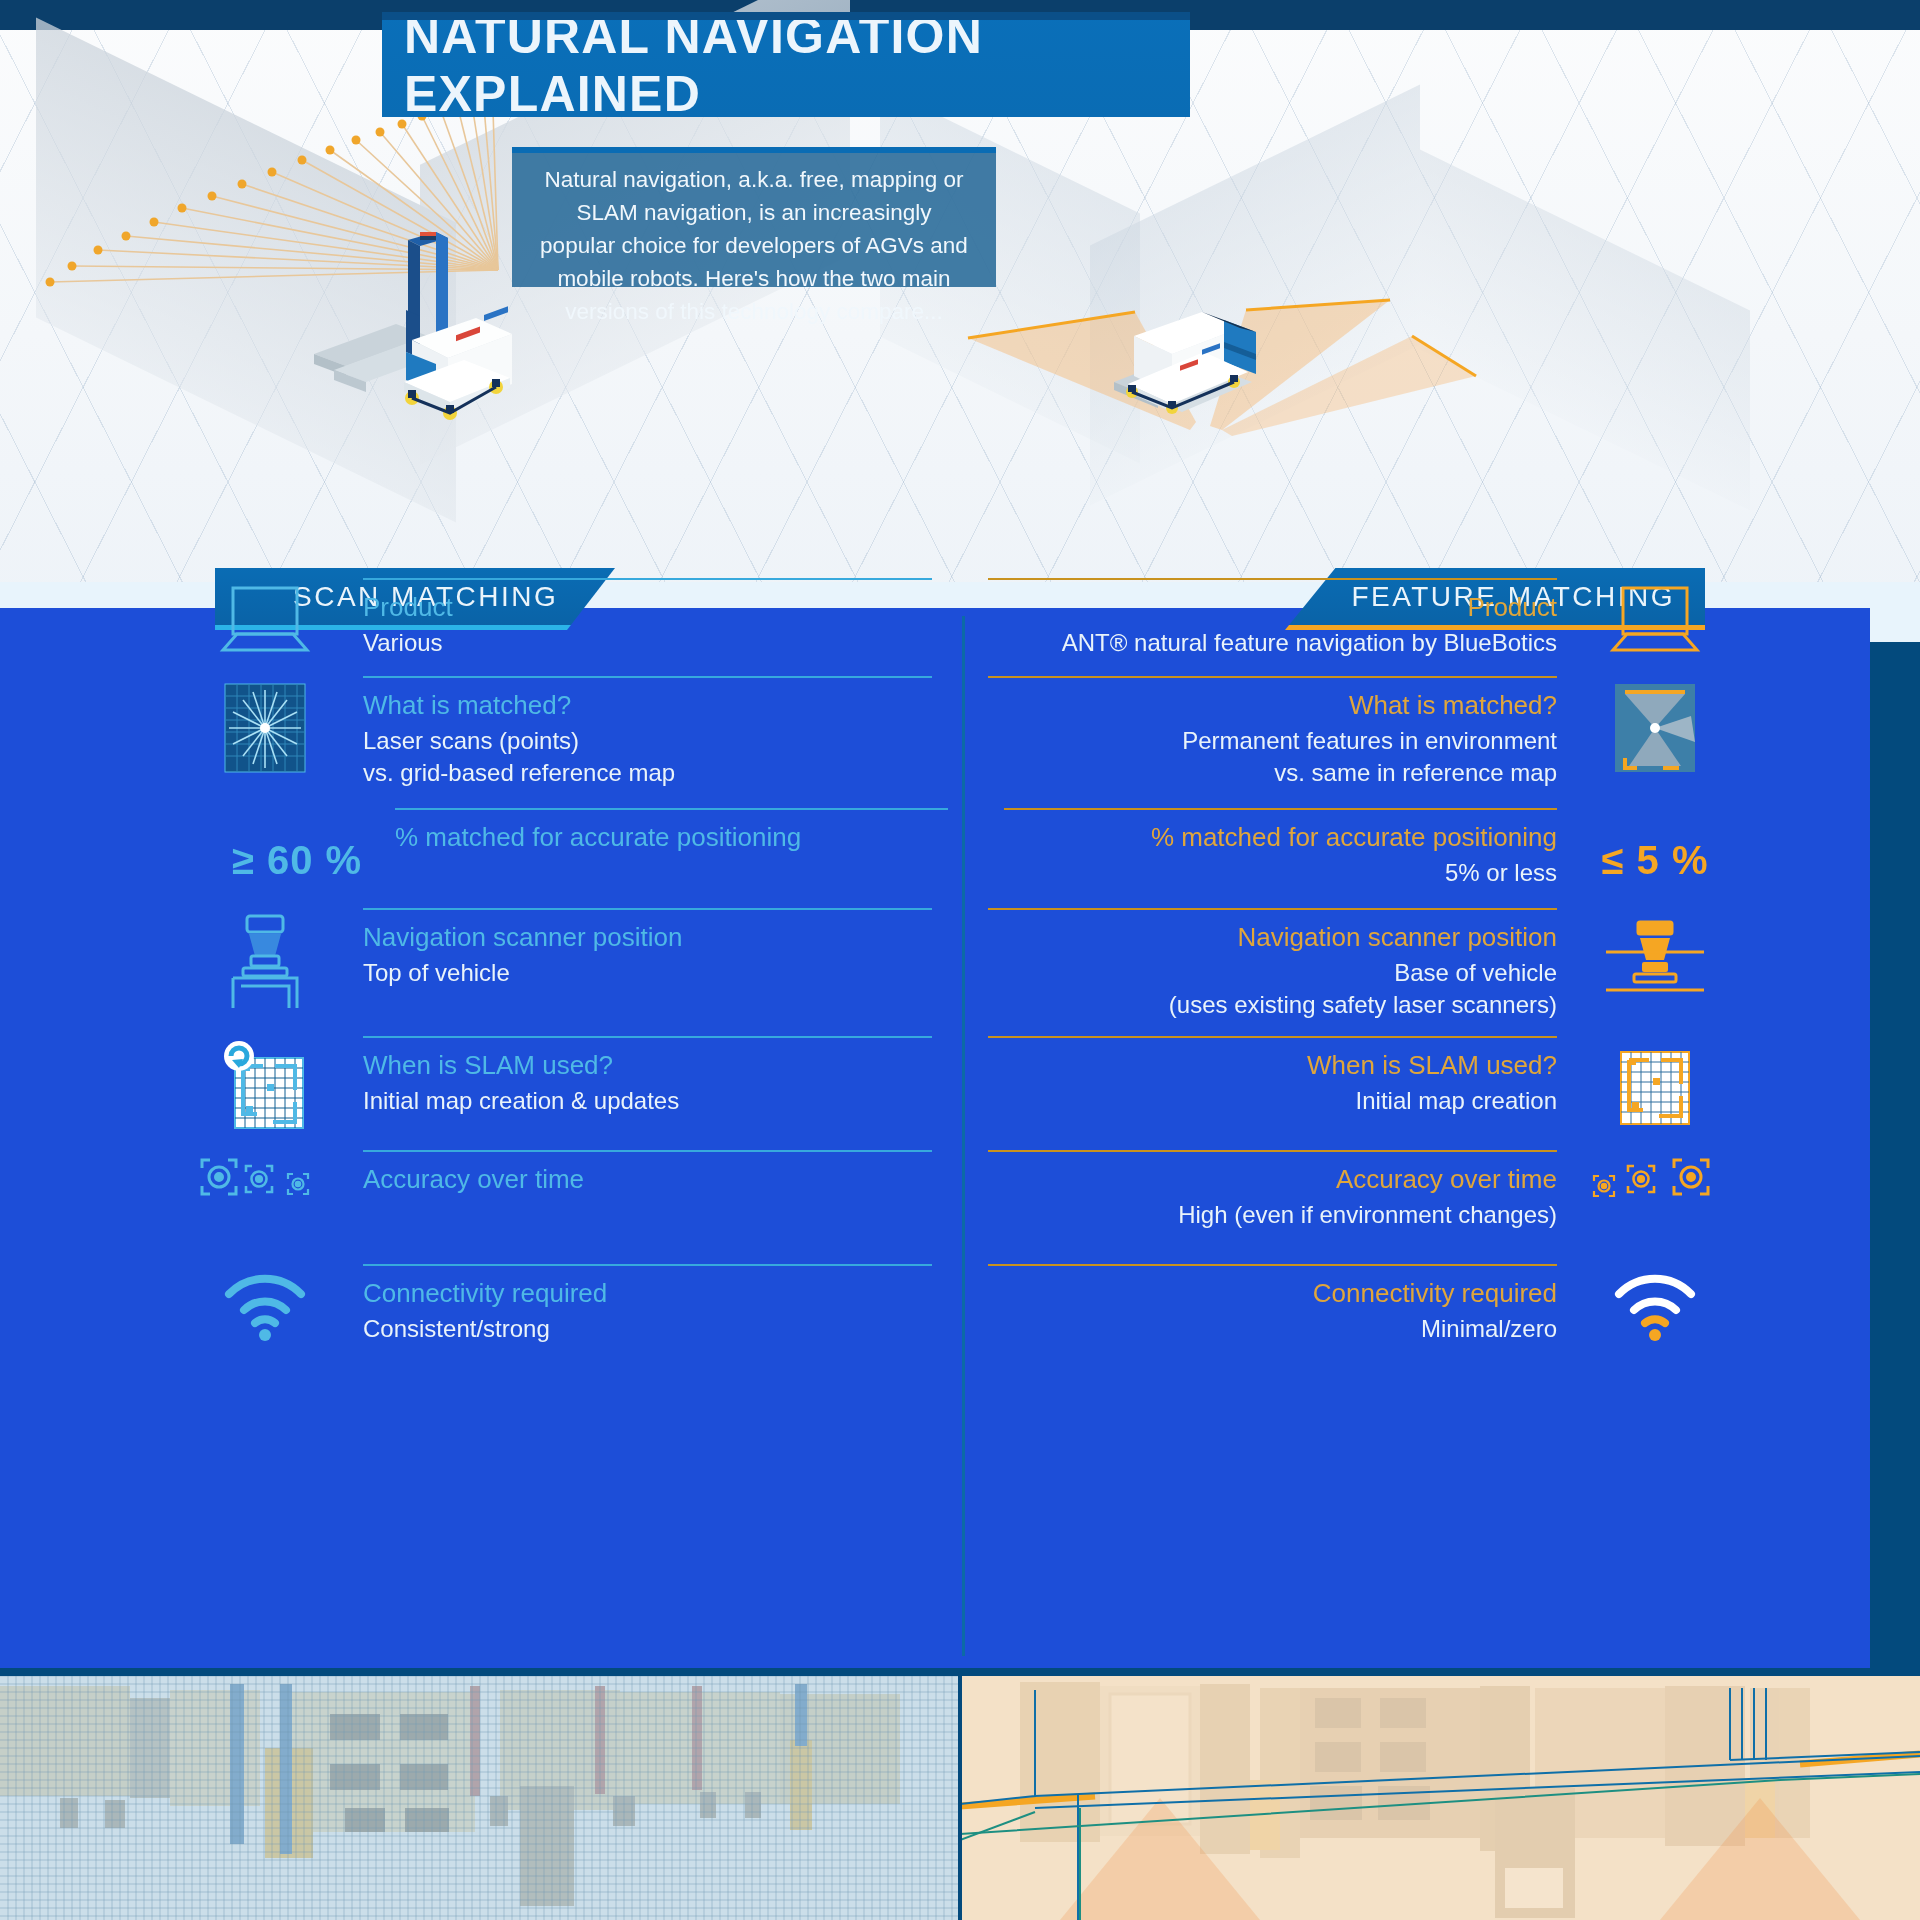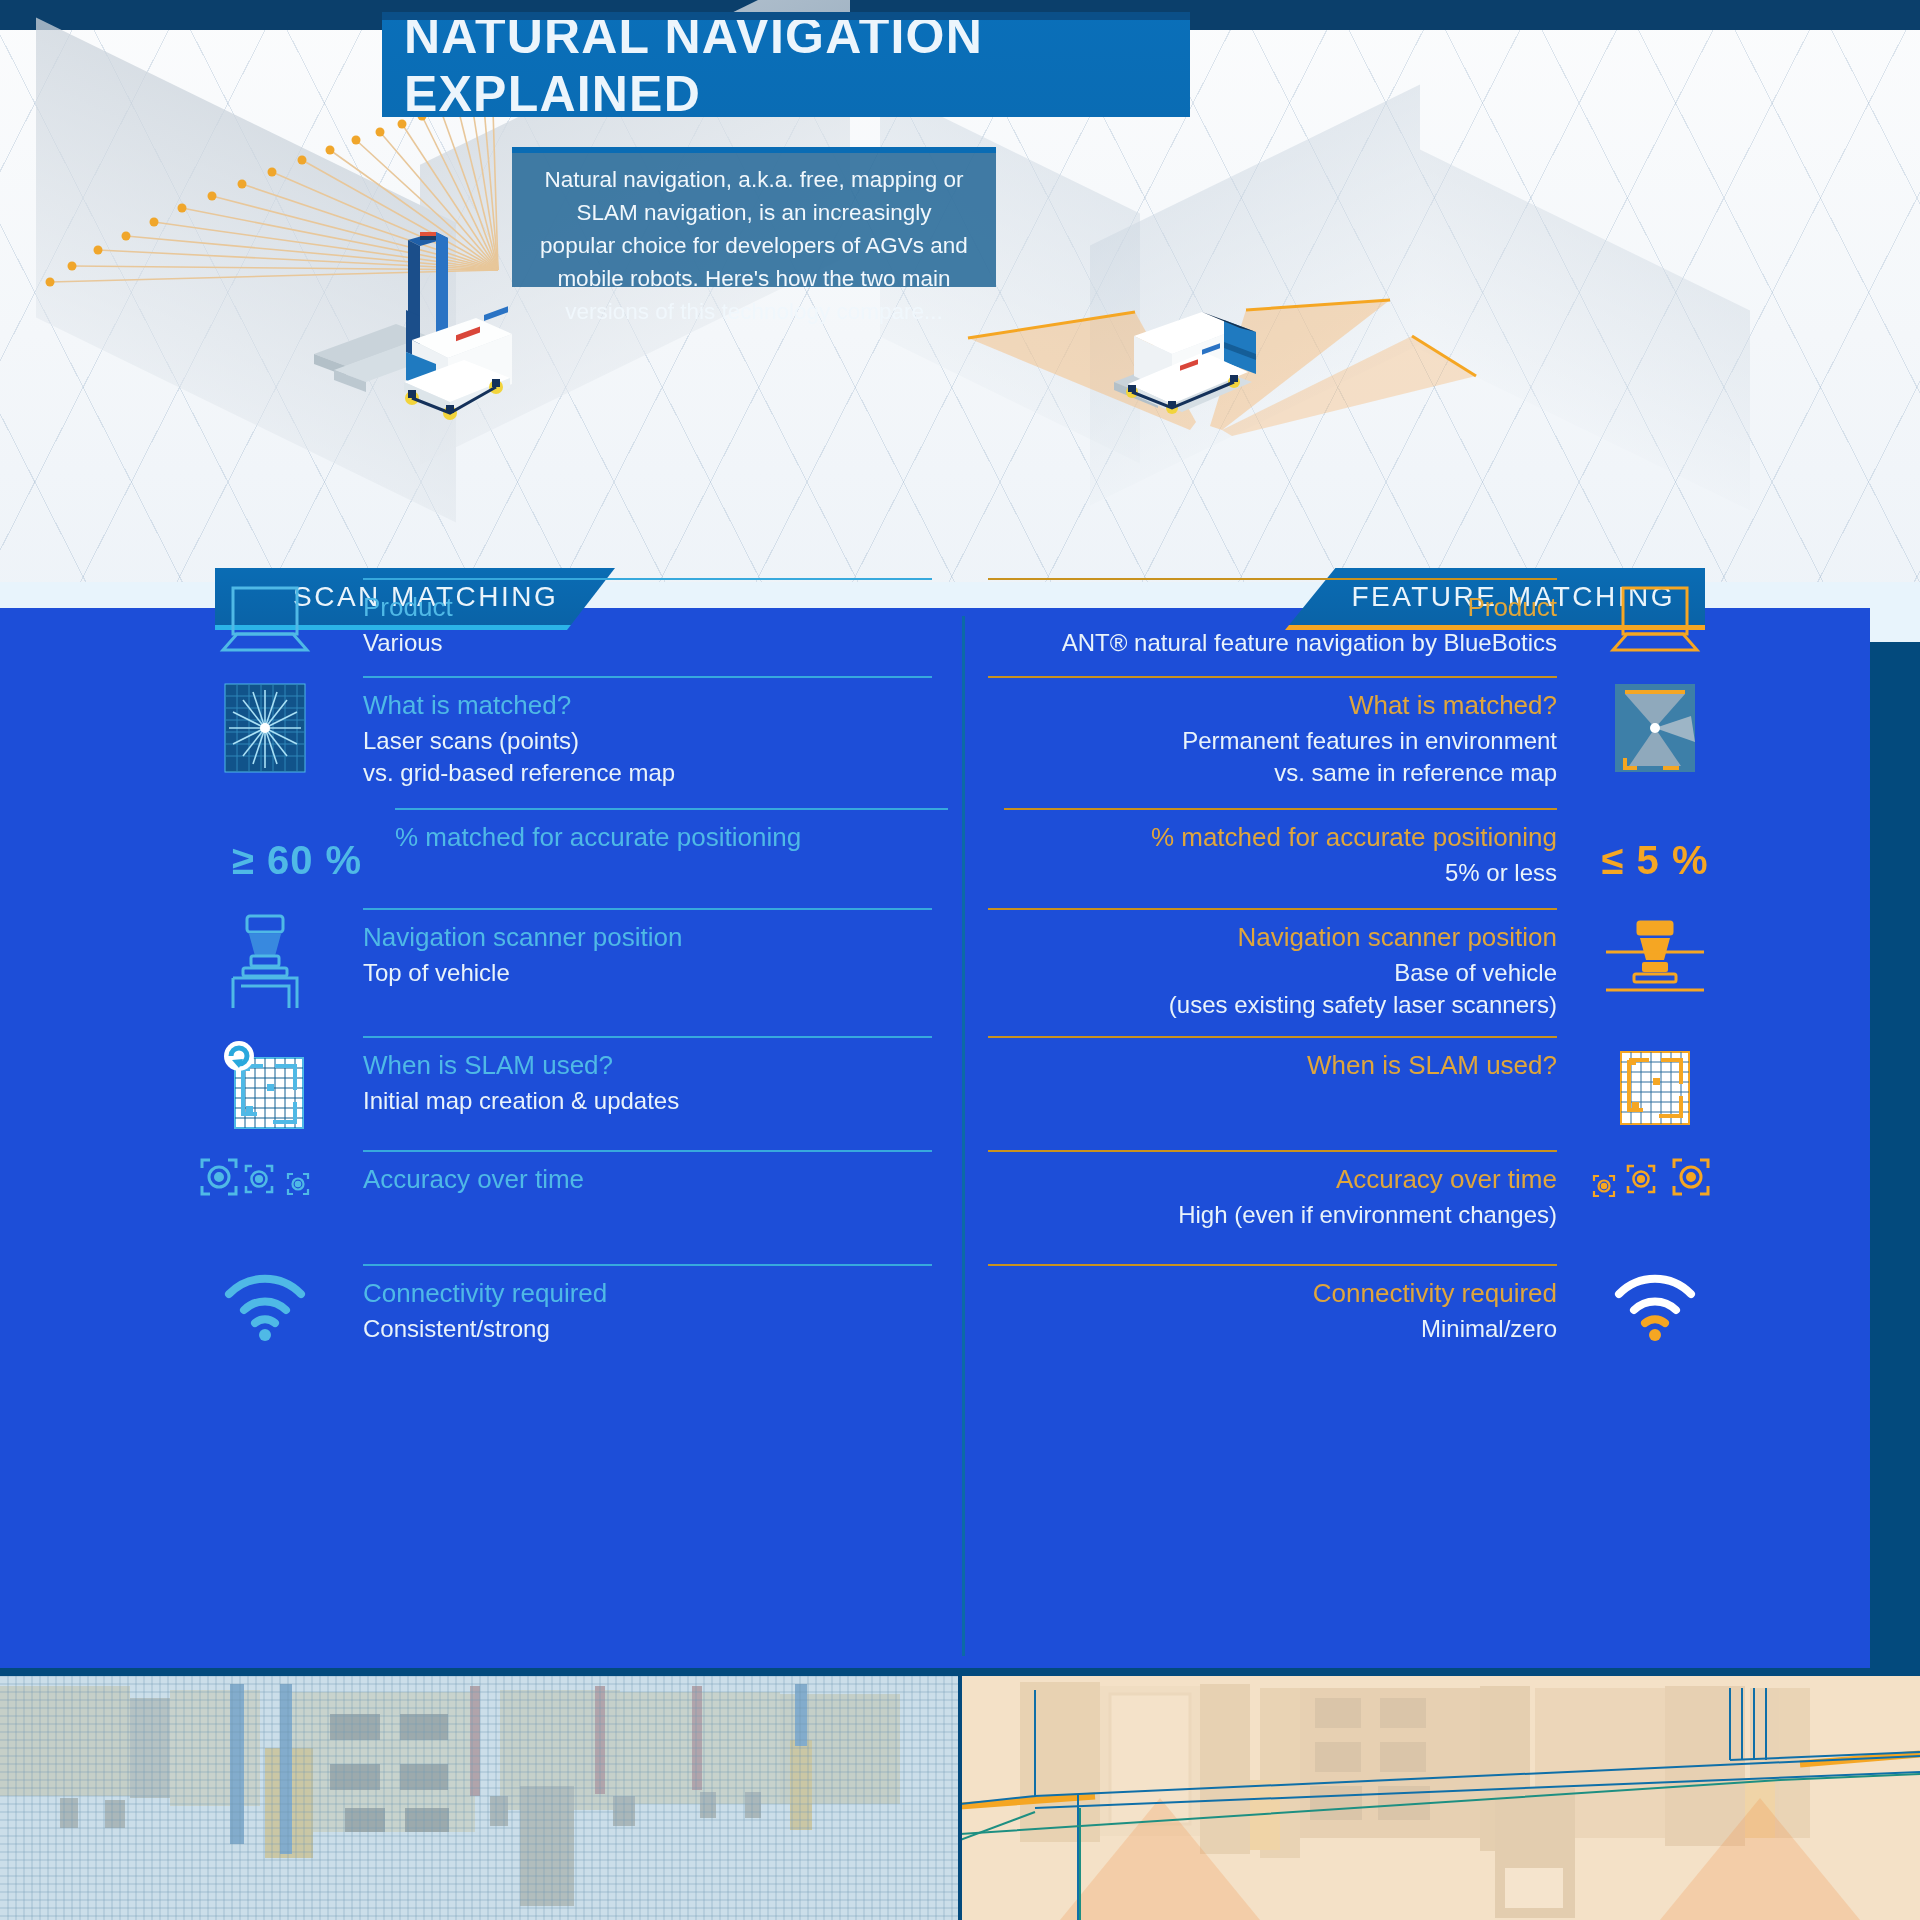--- a/index.html
+++ b/index.html
@@ -556,20 +556,21 @@
               </g>
               <path d="M22,20 H42 M22,20 V70 H36 M54,20 H74 V44 M74,56 V76 H52" stroke="#f5a623" stroke-width="4" fill="none"></path>
               <rect x="25" y="62" width="7" height="7" fill="#f5a623"></rect>
               <rect x="46" y="38" width="7" height="7" fill="#f5a623"></rect>
               <rect x="22" y="18" width="7" height="7" fill="#f5a623"></rect>
             </svg>
           </div>
           <div class="text-cell">
             <div class="rule gold"></div>
             <div class="lbl gold">When is SLAM used?</div>
+            <div class="val">Initial map creation</div>
           </div>
         </div>
       </div>
 
       <div class="row" style="top:542px;">
         <div class="half left">
           <div class="icon-cell">
             <svg width="130" height="72" viewBox="0 0 130 72" fill="none" stroke="#4fb9e6" stroke-width="3">
               <g transform="translate(2,6)">
                 <path d="M0,8 V0 H8 M26,0 H34 V8 M34,26 V34 H26 M8,34 H0 V26"></path>

